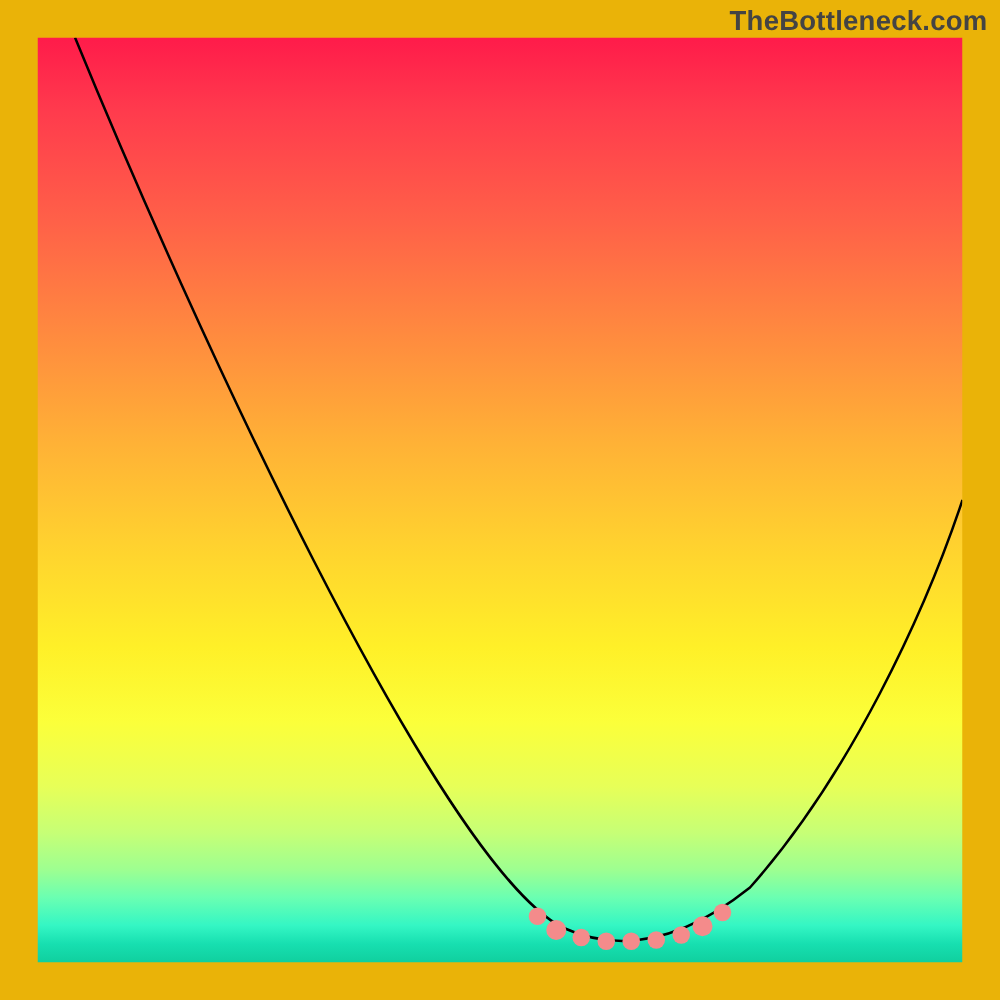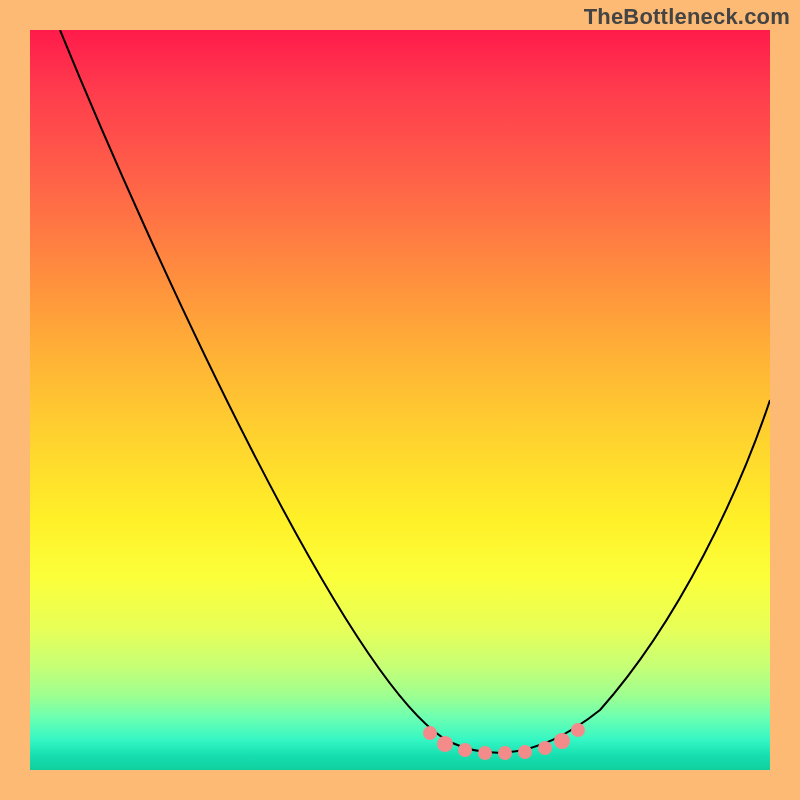--- a/index.html
+++ b/index.html
@@ -8,21 +8,21 @@
     width: 800px;
     height: 800px;
     background: #000;
     overflow: hidden;
     font-family: Arial, Helvetica, sans-serif;
   }
   .frame {
     position: relative;
     width: 800px;
     height: 800px;
-    background: #fdba74;
+    background: #eab308;
   }
   .watermark {
     position: absolute;
     top: 4px;
     right: 10px;
     color: #444;
     font-size: 22px;
     font-weight: 600;
     letter-spacing: 0.2px;
     user-select: none;

